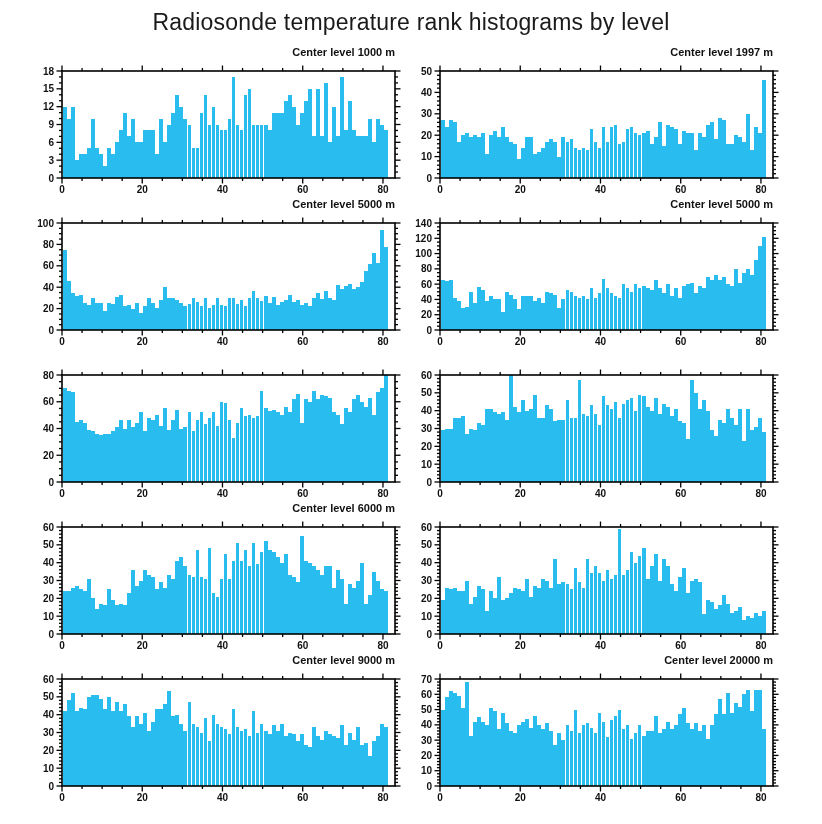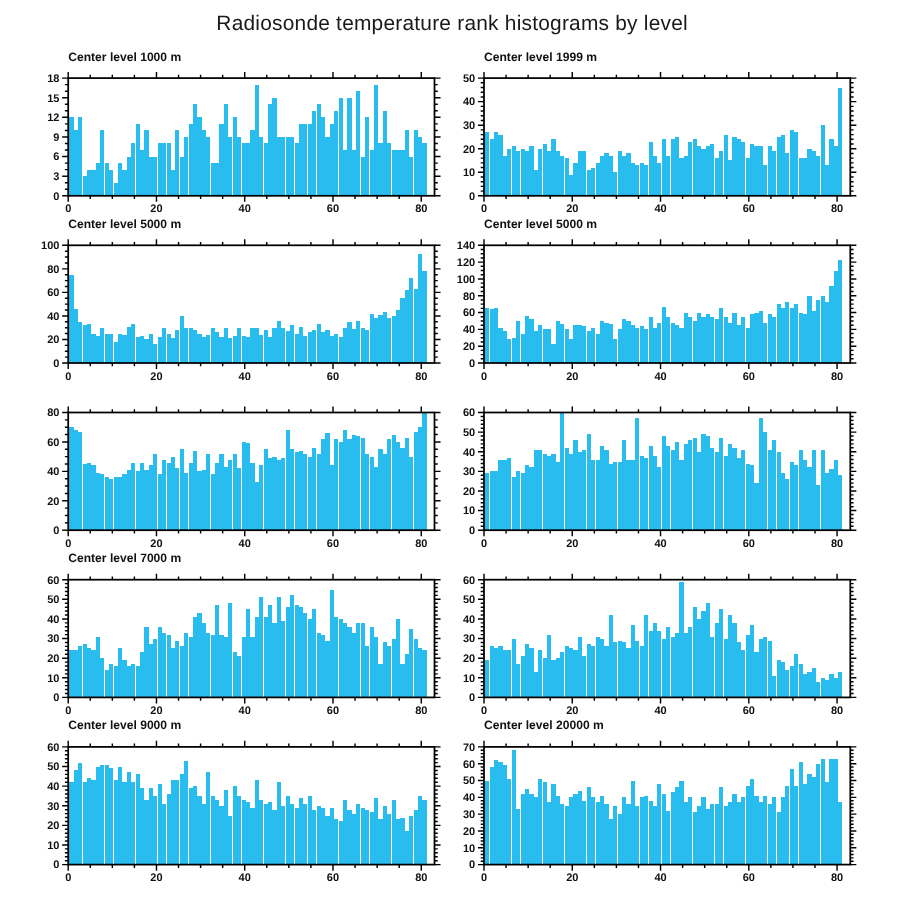--- a/index.html
+++ b/index.html
@@ -1,21 +1,21 @@
 <!DOCTYPE html>
 <html><head>
 <meta charset="utf-8">
 <style>
   html,body{margin:0;padding:0;background:#ffffff;}
   body{width:822px;height:824px;overflow:hidden;font-family:"Liberation Sans",sans-serif;}
   .main-title{height:44px;display:flex;align-items:center;justify-content:center;
-              font-size:19px;color:#1a1a1a;letter-spacing:0.2px;}
+              font-size:23px;color:#1a1a1a;letter-spacing:0.2px;}
   .grid{display:grid;grid-template-columns:411px 411px;}
   .panel{position:relative;width:411px;height:152px;}
-  .sub-title{position:absolute;top:2px;width:333px;text-align:left;
+  .sub-title{position:absolute;top:2px;width:333px;text-align:right;
              font-size:11px;font-weight:bold;color:#111;}
   .col0 .sub-title{left:62px;}
   .col1 .sub-title{left:29px;}
   .panel svg{position:absolute;left:0;top:0;}
   .tick{font:bold 10px "Liberation Sans",sans-serif;fill:#111;}
 </style>
 </head>
 <body>
 
 <div class="main-title">Radiosonde temperature rank histograms by level</div>
@@ -186,21 +186,21 @@
         <line x1="342.8433734939759" y1="134" x2="342.8433734939759" y2="137" stroke="#000000" stroke-width="1.3"></line>
         <line x1="342.8433734939759" y1="27" x2="342.8433734939759" y2="24" stroke="#000000" stroke-width="1.3"></line>
         <line x1="362.90361445783134" y1="134" x2="362.90361445783134" y2="137" stroke="#000000" stroke-width="1.3"></line>
         <line x1="362.90361445783134" y1="27" x2="362.90361445783134" y2="24" stroke="#000000" stroke-width="1.3"></line>
         <line x1="382.96385542168673" y1="134" x2="382.96385542168673" y2="139.5" stroke="#000000" stroke-width="1.3"></line>
         <line x1="382.96385542168673" y1="27" x2="382.96385542168673" y2="21.5" stroke="#000000" stroke-width="1.3"></line>
         <text x="382.96385542168673" y="149" text-anchor="middle" class="tick">80</text>
       </svg>
   </div>
   <div class="panel col1">
-    <div class="sub-title">Center level 1999 m</div>
+    <div class="sub-title">Center level 1997 m</div>
     <svg width="411" height="152">
         <rect x="30.12" y="76.22" width="3.77" height="57.78" fill="#29BDEF" shape-rendering="crispEdges"></rect>
         <rect x="34.14" y="82.64" width="3.77" height="51.36" fill="#29BDEF" shape-rendering="crispEdges"></rect>
         <rect x="38.15" y="76.22" width="3.77" height="57.78" fill="#29BDEF" shape-rendering="crispEdges"></rect>
         <rect x="42.16" y="78.36" width="3.77" height="55.64" fill="#29BDEF" shape-rendering="crispEdges"></rect>
         <rect x="46.17" y="97.62" width="3.77" height="36.38" fill="#29BDEF" shape-rendering="crispEdges"></rect>
         <rect x="50.18" y="91.20" width="3.77" height="42.80" fill="#29BDEF" shape-rendering="crispEdges"></rect>
         <rect x="54.20" y="89.06" width="3.77" height="44.94" fill="#29BDEF" shape-rendering="crispEdges"></rect>
         <rect x="58.21" y="93.34" width="3.77" height="40.66" fill="#29BDEF" shape-rendering="crispEdges"></rect>
         <rect x="62.22" y="91.20" width="3.77" height="42.80" fill="#29BDEF" shape-rendering="crispEdges"></rect>
@@ -1094,21 +1094,21 @@
         <line x1="309.8433734939759" y1="134" x2="309.8433734939759" y2="137" stroke="#000000" stroke-width="1.3"></line>
         <line x1="309.8433734939759" y1="27" x2="309.8433734939759" y2="24" stroke="#000000" stroke-width="1.3"></line>
         <line x1="329.90361445783134" y1="134" x2="329.90361445783134" y2="137" stroke="#000000" stroke-width="1.3"></line>
         <line x1="329.90361445783134" y1="27" x2="329.90361445783134" y2="24" stroke="#000000" stroke-width="1.3"></line>
         <line x1="349.96385542168673" y1="134" x2="349.96385542168673" y2="139.5" stroke="#000000" stroke-width="1.3"></line>
         <line x1="349.96385542168673" y1="27" x2="349.96385542168673" y2="21.5" stroke="#000000" stroke-width="1.3"></line>
         <text x="349.96385542168673" y="149" text-anchor="middle" class="tick">80</text>
       </svg>
   </div>
   <div class="panel col0">
-    <div class="sub-title">Center level 7000 m</div>
+    <div class="sub-title">Center level 6000 m</div>
     <svg width="411" height="152">
         <rect x="63.12" y="91.20" width="3.77" height="42.80" fill="#29BDEF" shape-rendering="crispEdges"></rect>
         <rect x="67.14" y="91.20" width="3.77" height="42.80" fill="#29BDEF" shape-rendering="crispEdges"></rect>
         <rect x="71.15" y="87.63" width="3.77" height="46.37" fill="#29BDEF" shape-rendering="crispEdges"></rect>
         <rect x="75.16" y="85.85" width="3.77" height="48.15" fill="#29BDEF" shape-rendering="crispEdges"></rect>
         <rect x="79.17" y="89.42" width="3.77" height="44.58" fill="#29BDEF" shape-rendering="crispEdges"></rect>
         <rect x="83.18" y="91.20" width="3.77" height="42.80" fill="#29BDEF" shape-rendering="crispEdges"></rect>
         <rect x="87.20" y="78.72" width="3.77" height="55.28" fill="#29BDEF" shape-rendering="crispEdges"></rect>
         <rect x="91.21" y="98.33" width="3.77" height="35.67" fill="#29BDEF" shape-rendering="crispEdges"></rect>
         <rect x="95.22" y="109.03" width="3.77" height="24.97" fill="#29BDEF" shape-rendering="crispEdges"></rect>

